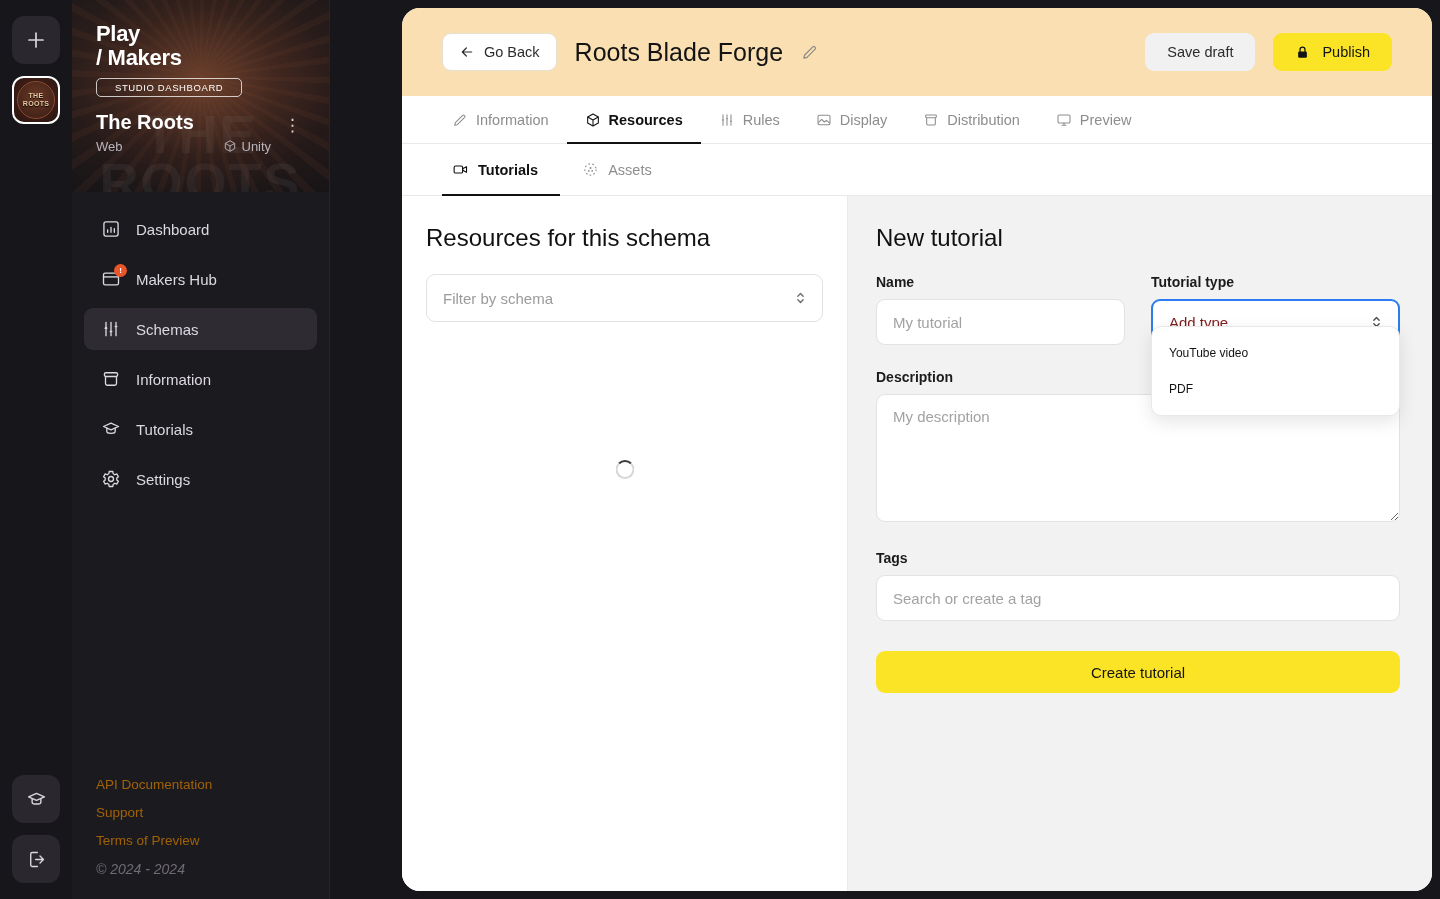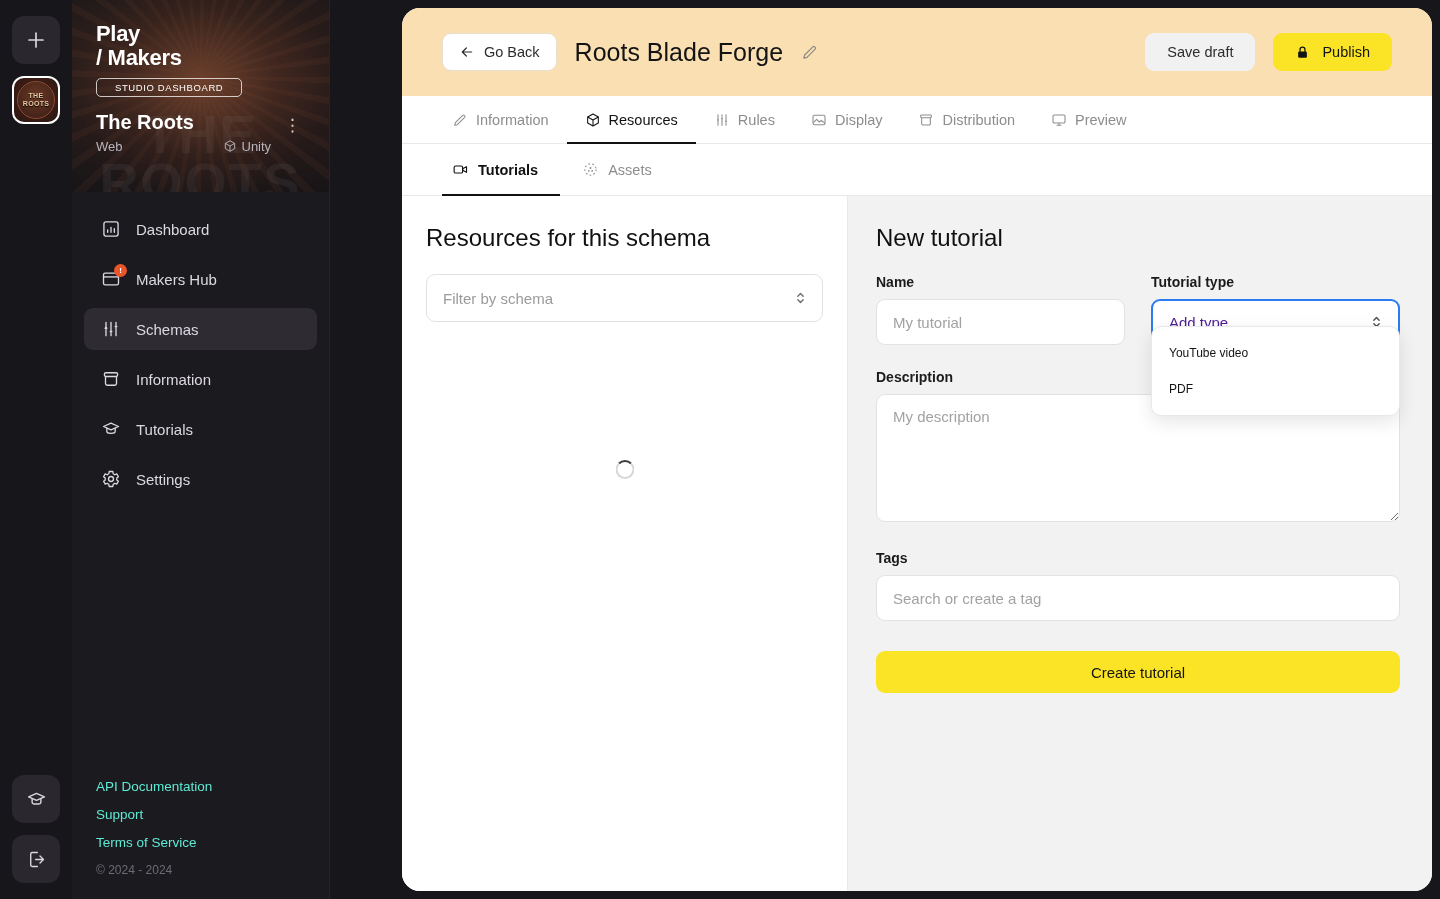--- a/index.html
+++ b/index.html
@@ -96,22 +96,22 @@
   }
   .nav-item.active { background:#2e2b33; }
   .nav-ic { width:22px; height:22px; display:flex; align-items:center; justify-content:center; position:relative; flex:0 0 22px; }
   .badge-dot {
     position:absolute; top:-4px; right:-5px; width:13px; height:13px;
     border-radius:50%; background:#e8562a; color:#fff; font-size:8px; font-weight:bold;
     display:flex; align-items:center; justify-content:center; line-height:1;
   }
 
   .sb-foot { padding:0 24px 0 24px; }
-  .foot-link { font-size:13.5px; color:#5eead4; margin-bottom:13px; cursor:pointer; }
-  .foot-copy { font-size:12px; color:#6f6b76; padding-bottom:22px; }
+  .foot-link { font-size:13.5px; color:#a16207; margin-bottom:13px; cursor:pointer; }
+  .foot-copy { font-size:14px; color:#6f6b76; padding-bottom:22px;font-style:italic; }
   .sb-devbar {
     border-top:1px solid #2a282d; height:56px;
     display:flex; align-items:center; justify-content:flex-end; padding-right:18px;
   }
   .dev-tag {
     background:#3a2b22; color:#f06a2a; font-size:10.5px; font-weight:bold;
     padding:2px 6px; border-radius:4px; letter-spacing:.5px;
   }
 
   
@@ -144,21 +144,21 @@
 
   .tabs {
     height:48px; flex:0 0 48px; display:flex; align-items:stretch;
     padding:0 40px; gap:0; border-bottom:1px solid #e9e9e9;
   }
   .tab {
     display:flex; align-items:center; gap:8px; padding:0 18px;
     font-size:14.5px; color:#8d8d8d; cursor:pointer; position:relative;
   }
   .tab:first-child { padding-left:10px; }
-  .tab.active { color:#111; font-weight:normal; }
+  .tab.active { color:#111; font-weight:bold; }
   .tab.active::after {
     content:""; position:absolute; left:0; right:0; bottom:-1px; height:2.5px; background:#111;
   }
 
   .subtabs {
     height:52px; flex:0 0 52px; display:flex; align-items:stretch;
     padding:0 40px; border-bottom:1px solid #e9e9e9;
   }
   .subtab {
     display:flex; align-items:center; gap:9px; padding:0 22px;
@@ -197,21 +197,21 @@
   .col { flex:1; min-width:0; position:relative; }
   .inp {
     width:100%; height:46px; background:#fff; border:1px solid #e2e2e2; border-radius:9px;
     padding:0 16px; font-size:15px; color:#111; font-family:inherit; outline:none;
   }
   .inp::placeholder { color:#a2a2a2; }
   .sel-focus {
     width:100%; height:46px; background:#fff; border:2px solid #2b7cf0; border-radius:9px;
     display:flex; align-items:center; padding:0 16px; cursor:pointer;
   }
-  .sel-focus .ph { flex:1; font-size:15px; color:#4c1d95; }
+  .sel-focus .ph { flex:1; font-size:15px; color:#7f1d1d; }
 
   .dropdown {
     position:absolute; left:0; right:0; top:52px; background:#fff;
     border:1px solid #e8e8e8; border-radius:10px; box-shadow:0 6px 18px rgba(0,0,0,.10);
     padding:8px 0; z-index:30;
   }
   .dd-item { padding:11px 17px; font-size:12px; color:#141414; cursor:pointer; }
 
   .mt24 { margin-top:24px; }
   .ta {
@@ -345,21 +345,21 @@
           <path d="M19 12a7 7 0 0 0-.1-1.2l2-1.5-2-3.4-2.3 1a7 7 0 0 0-2-1.2L14.2 3H9.8l-.4 2.7a7 7 0 0 0-2 1.2l-2.3-1-2 3.4 2 1.5A7 7 0 0 0 5 12a7 7 0 0 0 .1 1.2l-2 1.5 2 3.4 2.3-1a7 7 0 0 0 2 1.2l.4 2.7h4.4l.4-2.7a7 7 0 0 0 2-1.2l2.3 1 2-3.4-2-1.5c.06-.4.1-.8.1-1.2z" stroke-linejoin="round"></path>
         </svg>
       </span>
       <span>Settings</span>
     </div>
   </div>
 
   <div class="sb-foot">
     <div class="foot-link">API Documentation</div>
     <div class="foot-link">Support</div>
-    <div class="foot-link">Terms of Service</div>
+    <div class="foot-link">Terms of Preview</div>
     <div class="foot-copy">© 2024 - 2024</div>
   </div>
 </div>
 
 <div class="main-wrap">
 <div class="card">
 
   <div class="topbar">
     <div class="goback">
       <svg width="16" height="16" viewBox="0 0 24 24" fill="none" stroke="#2c2c2c" stroke-width="1.8">

